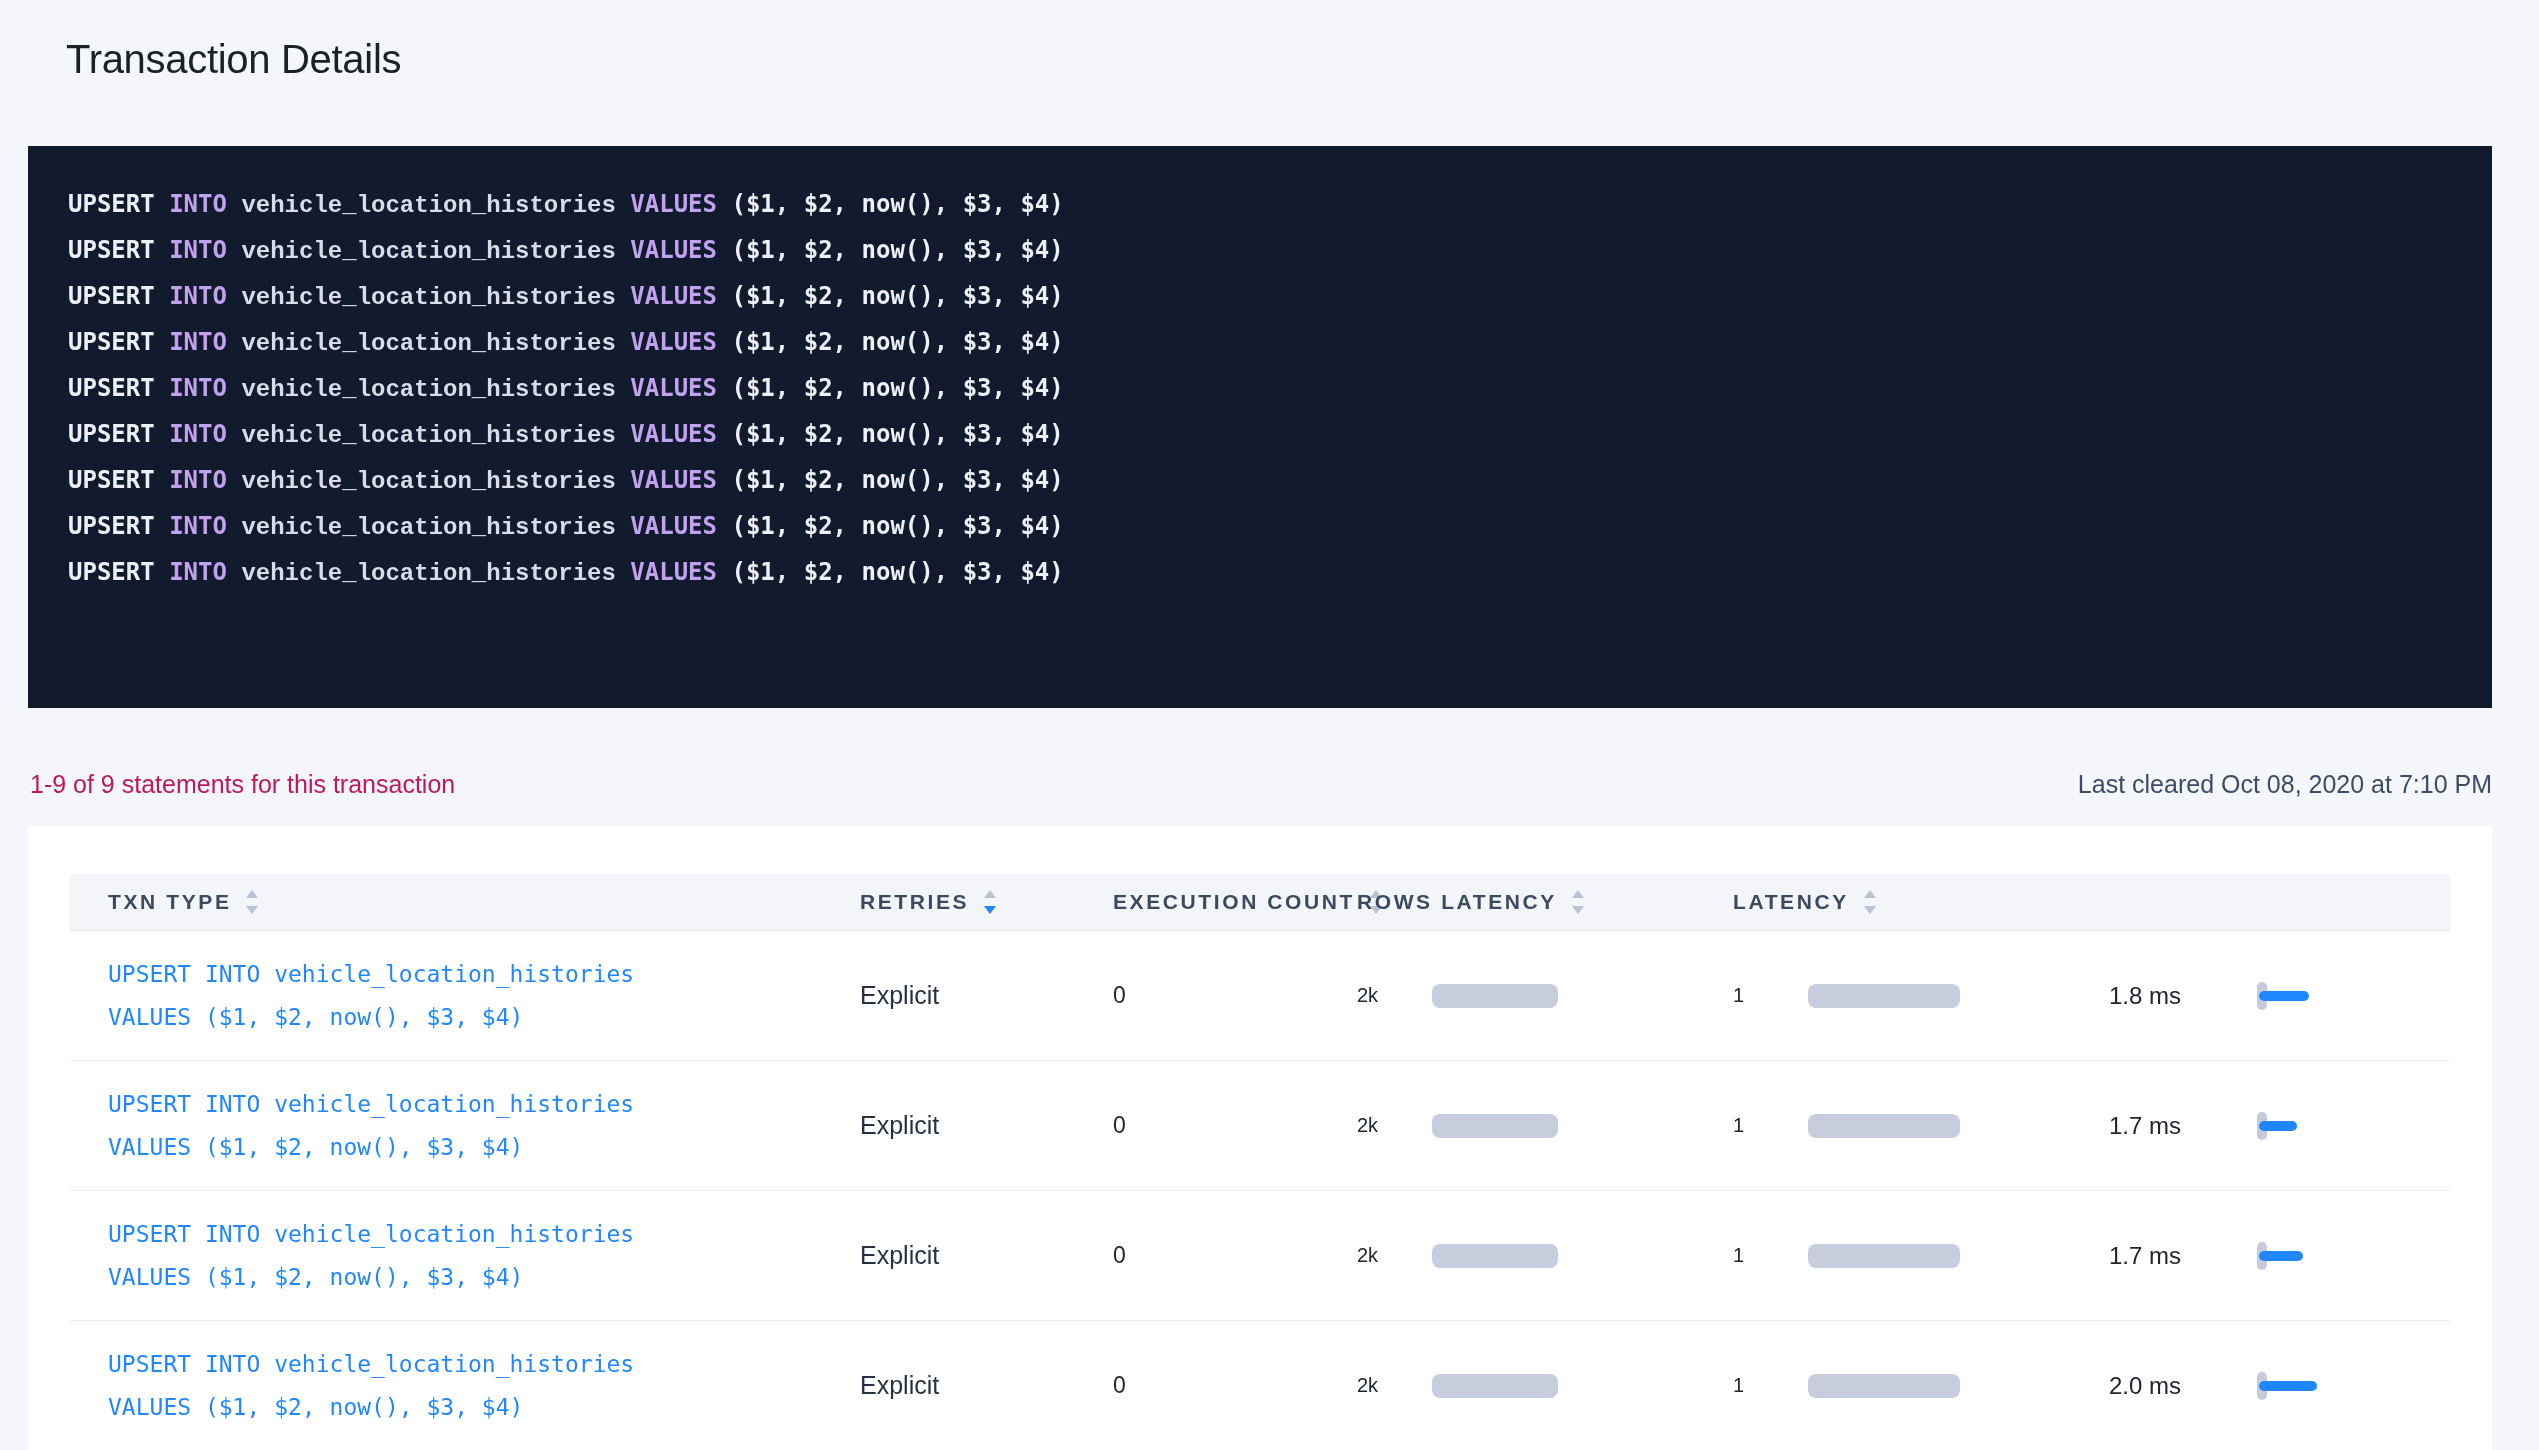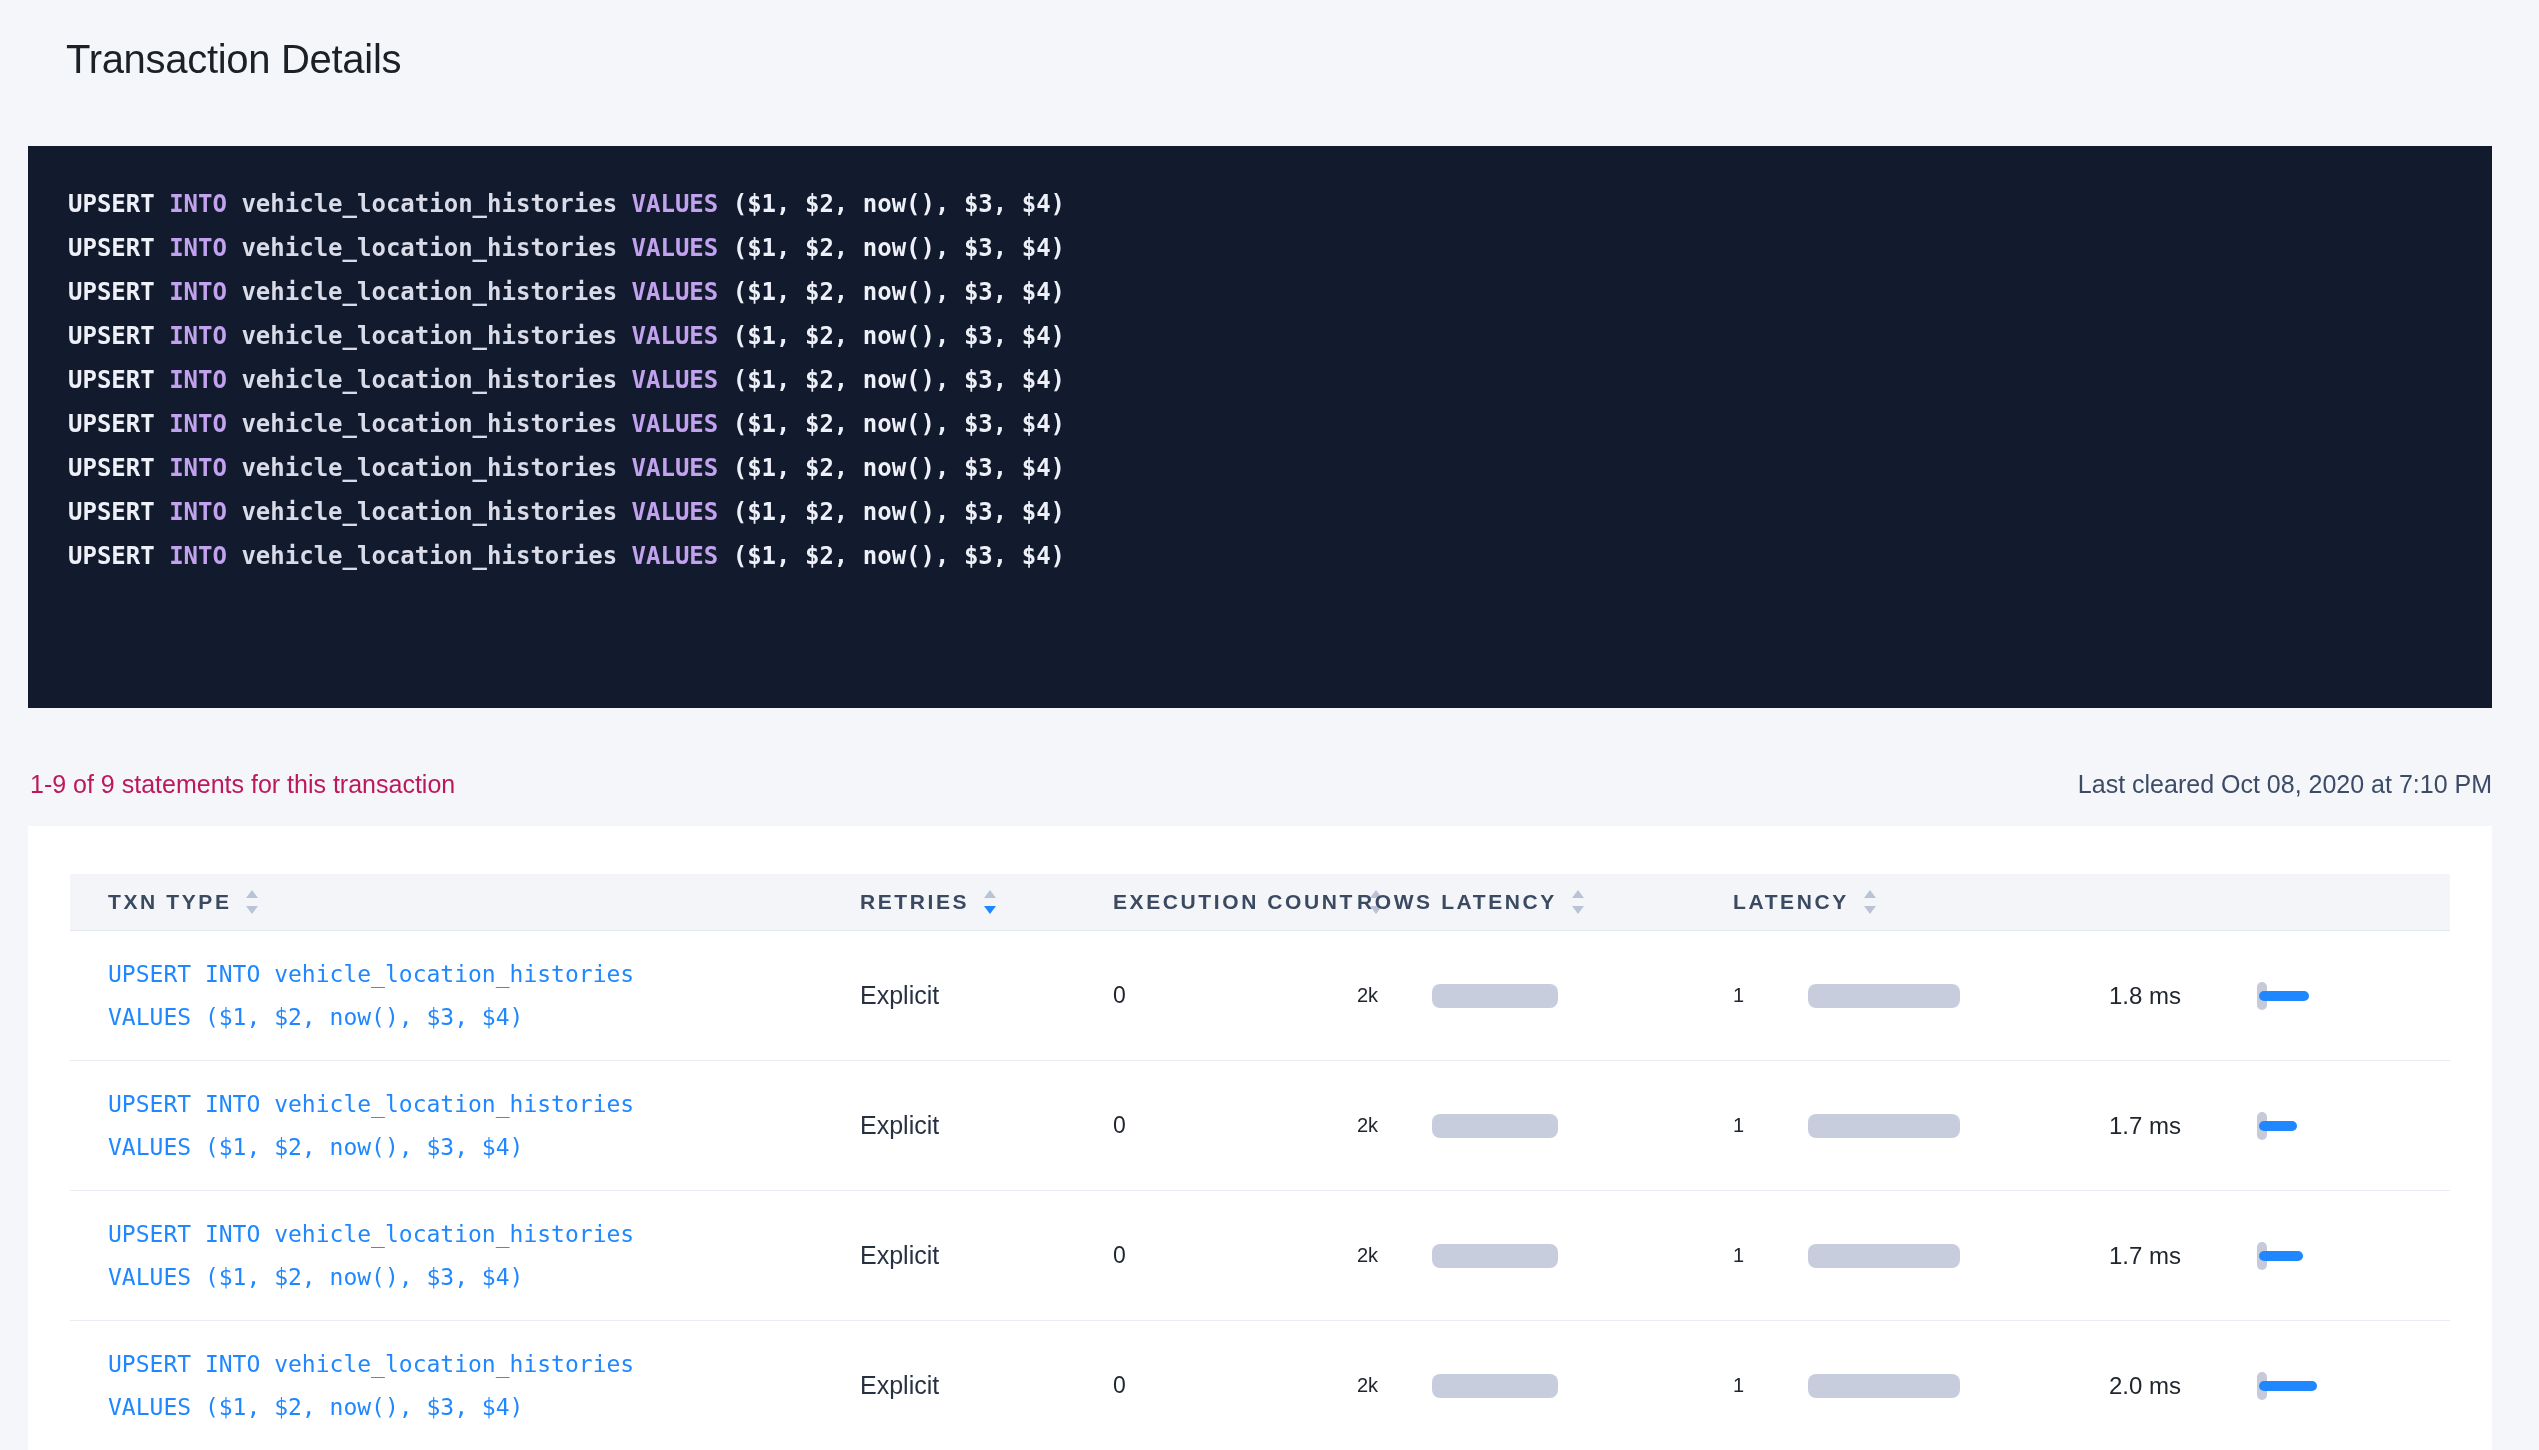--- a/index.html
+++ b/index.html
@@ -20,21 +20,21 @@
   .sql-box {
     position:absolute; left:28px; top:146px; width:2464px; height:562px;
     background:#121a2e; padding:36px 40px 0 40px;
   }
   .sql-line {
     font-family:"DejaVu Sans Mono","Liberation Mono",monospace;
     font-weight:bold; font-size:24px; line-height:44px;
     white-space:pre; color:#eef0f8;
   }
   .sql-line .tok-plain   { color:#eef0f8; }
-  .sql-line .tok-ident   { color:#d9dce8; }
+  .sql-line .tok-ident   { color:#d9dce8;font-family:Liberation Mono, monospace; }
   .sql-line .tok-keyword { color:#c2a2ee; }
 
   
   .summary-left {
     position:absolute; left:30px; top:770px;
     font-size:25px; color:#be185d;
   }
   .summary-right {
     position:absolute; right:47px; top:770px;
     font-size:25px; color:#3c4c66;

